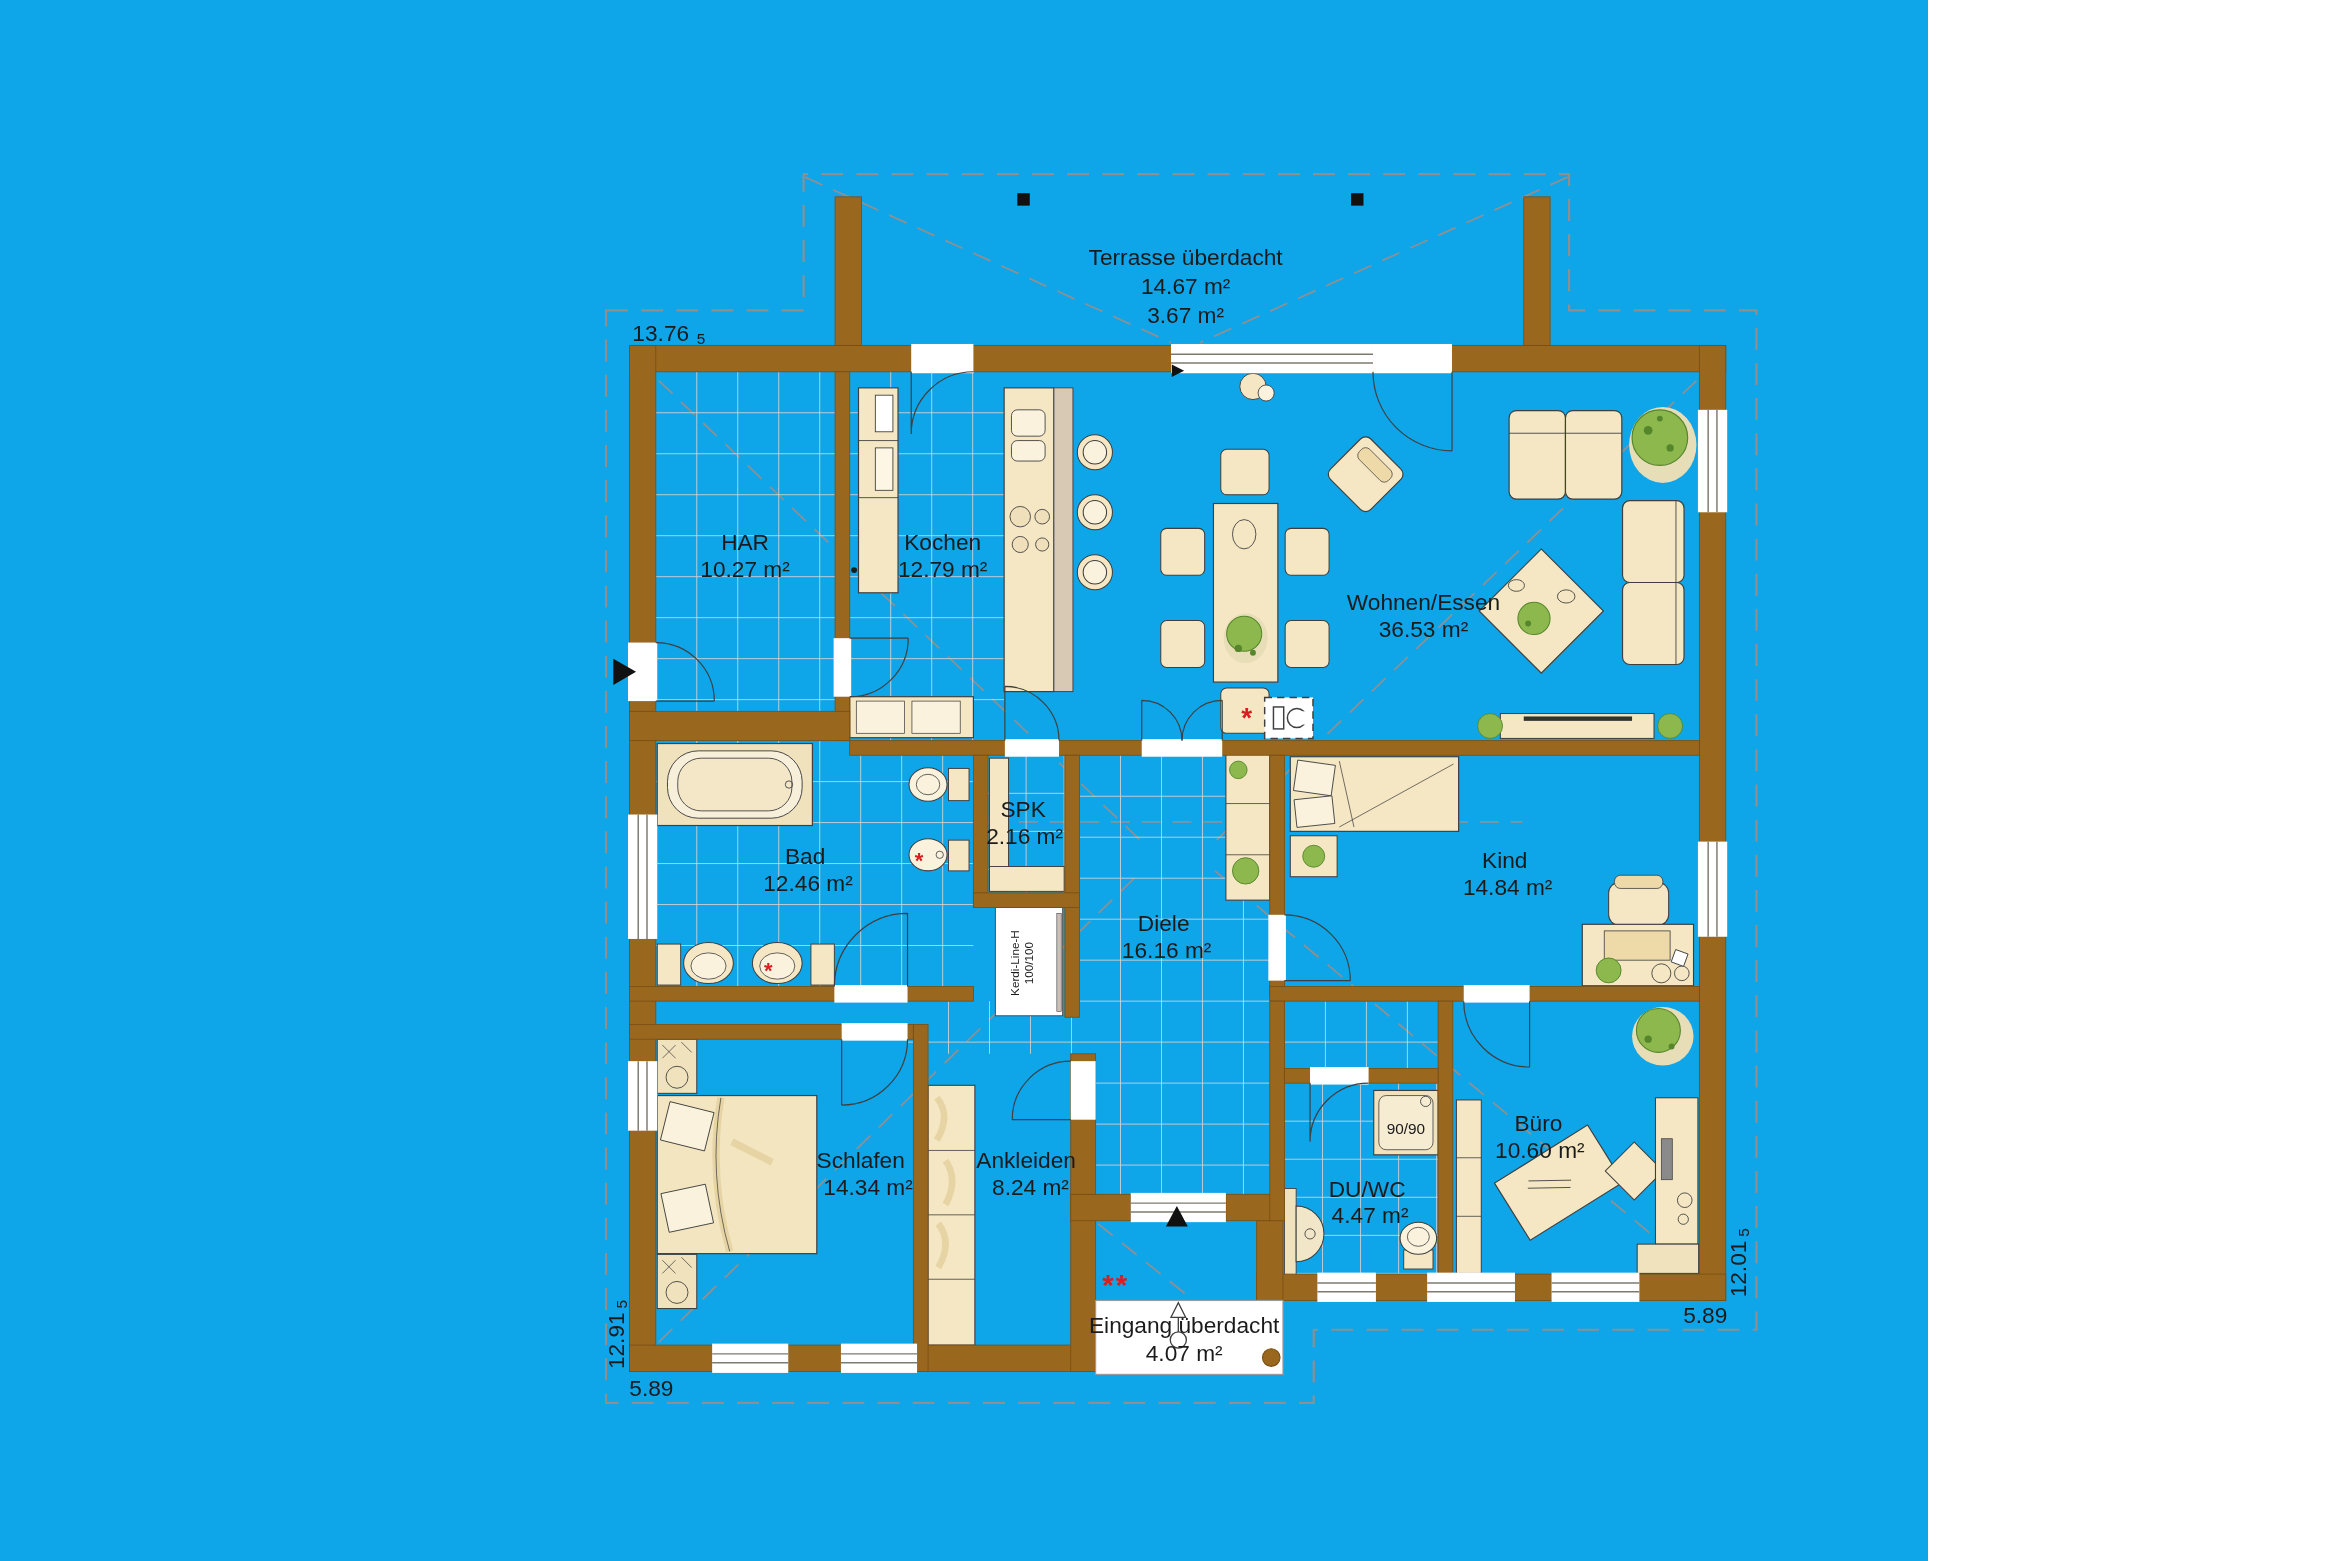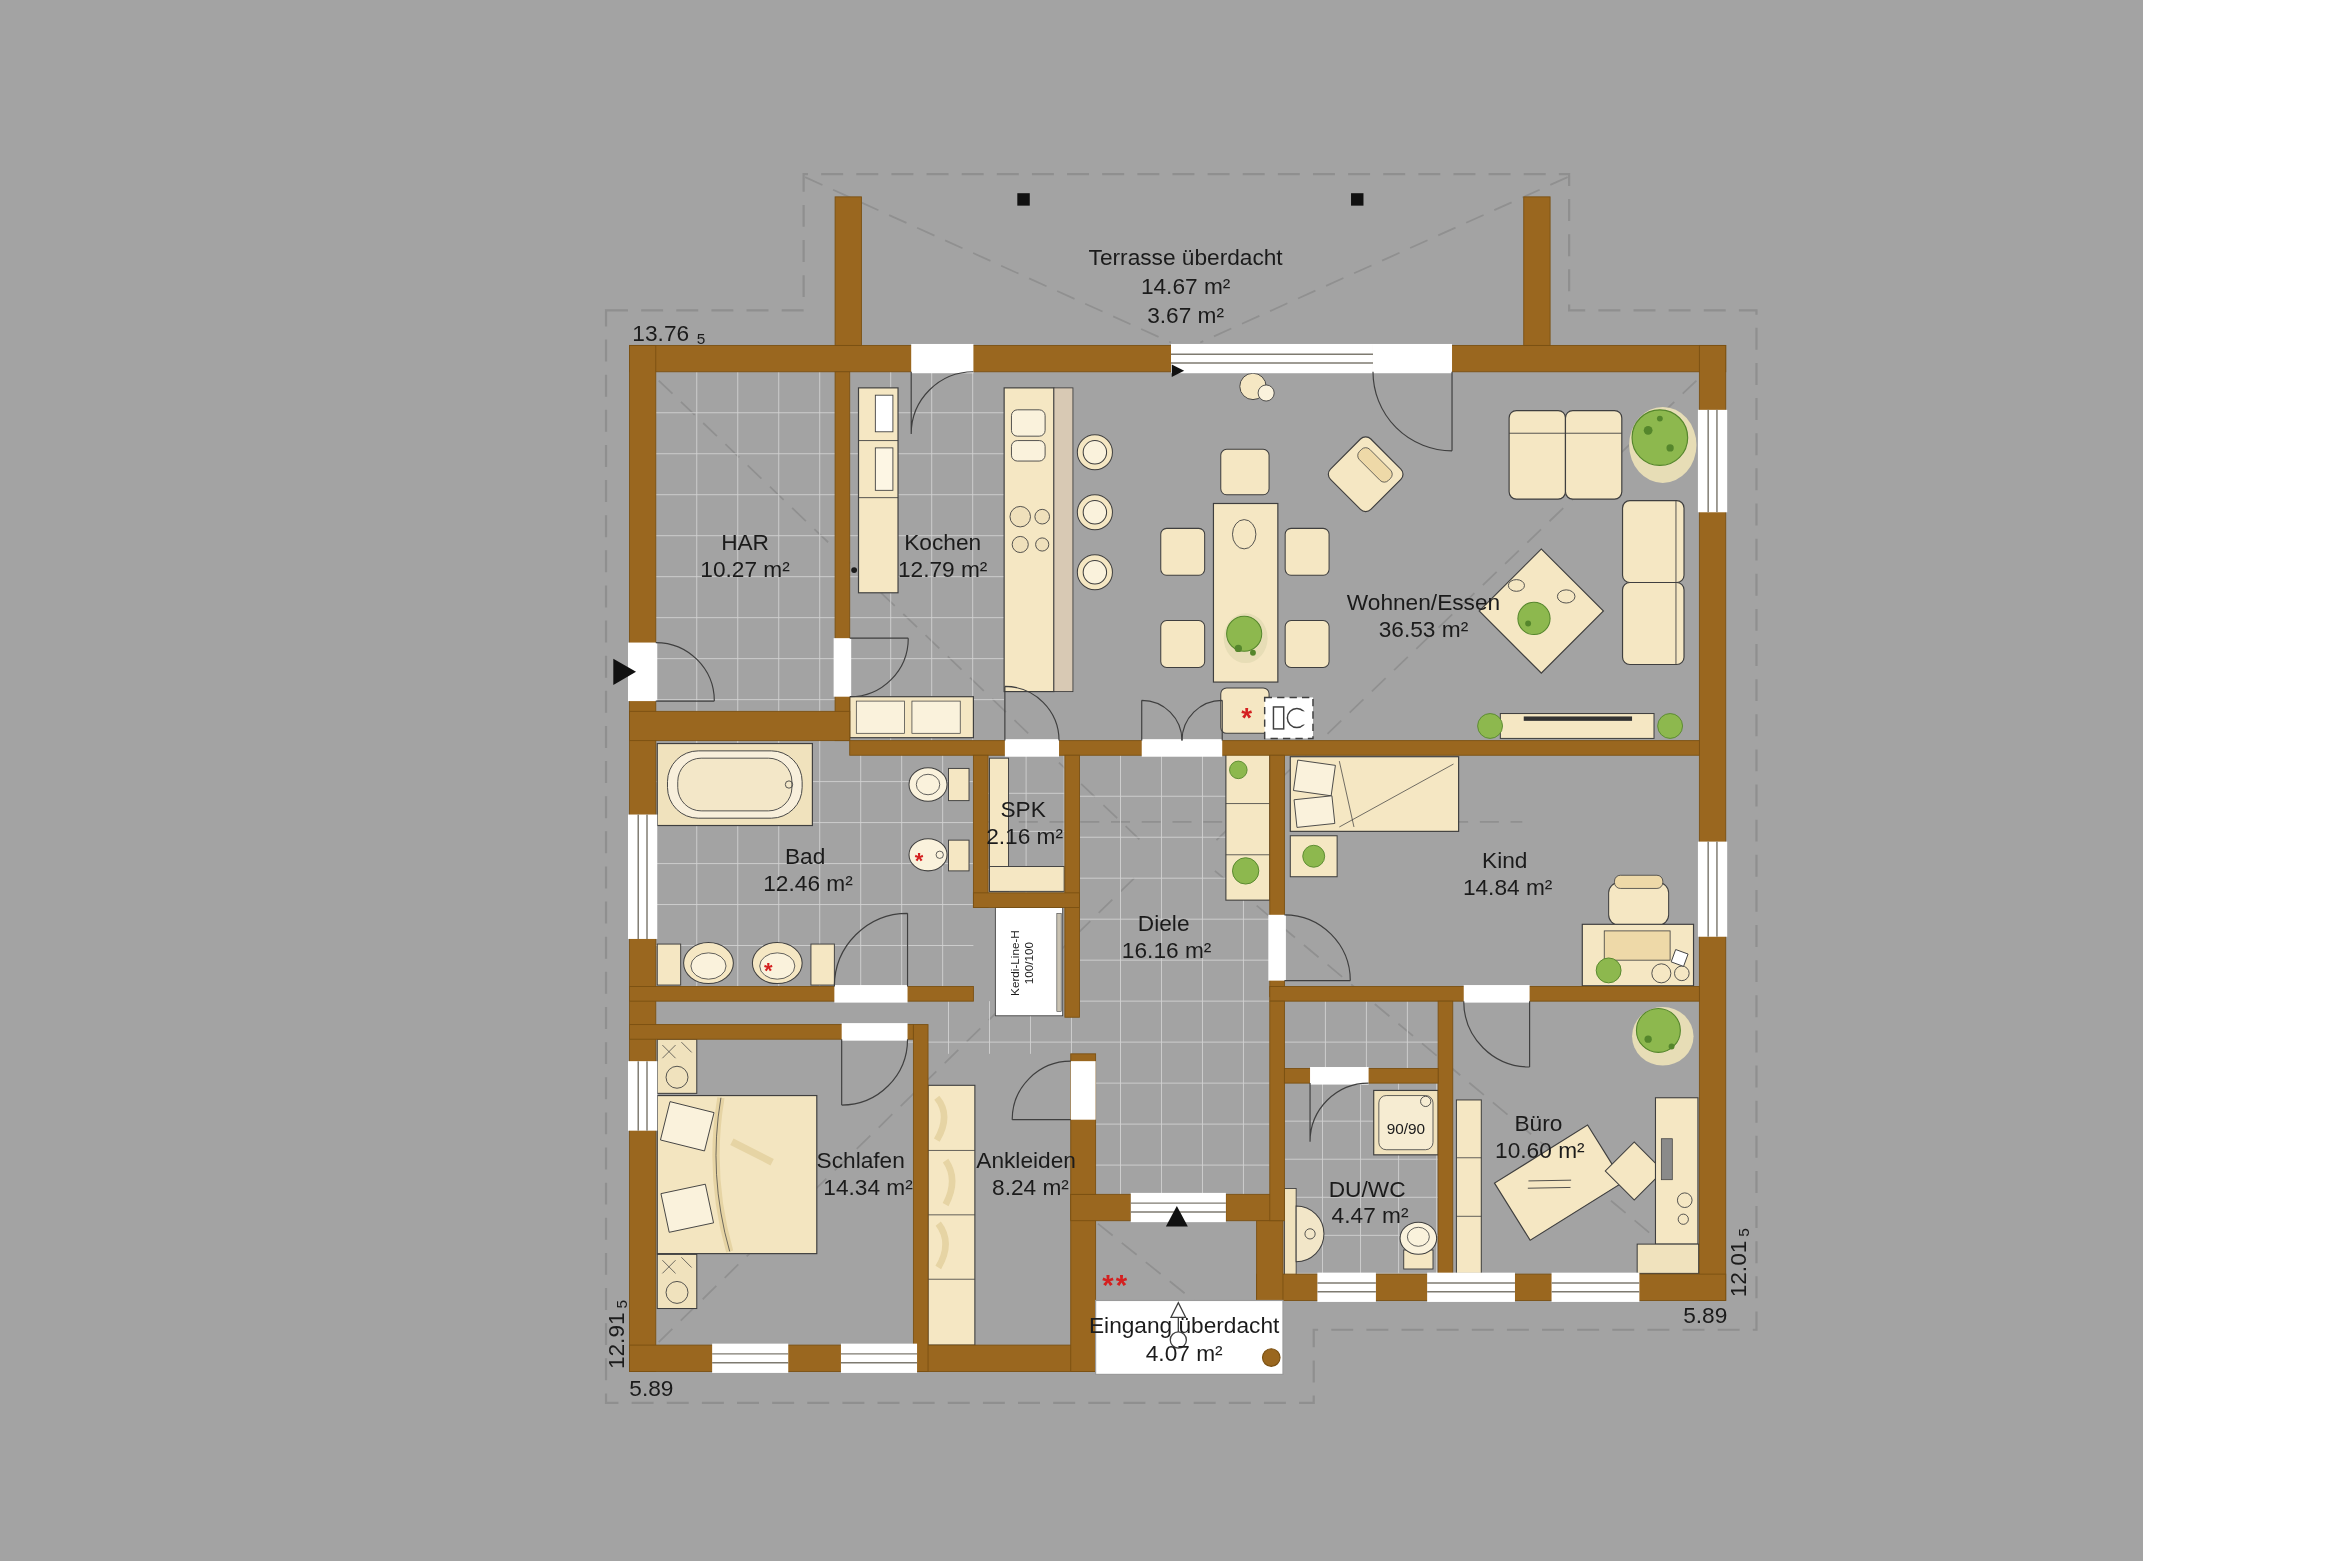--- a/index.html
+++ b/index.html
@@ -1,16 +1,16 @@
 <!DOCTYPE html>
 <html style="font-size:11.7px"><head>
 <meta charset="utf-8">
 <style>
   html,body{margin:0;padding:0;background:#ffffff;}
-  #stage{position:relative;width:2143px;height:1561px;background:#a3a3a3;overflow:hidden;}
+  #stage{position:relative;width:1928px;height:1561px;background:#0ea5e9;overflow:hidden;}
   svg{position:absolute;left:0;top:0;}
   text{font-family:"Liberation Sans", sans-serif;fill:#1b1b1b;}
   .lbl{font-size:31px;text-anchor:middle;}
   .dim{font-size:31px;}
   .dimm{font-size:31px;text-anchor:middle;}
   .sub{font-size:21px;}
   .sm{font-size:21px;text-anchor:middle;}
   .tiny{font-size:16px;text-anchor:middle;}
   .red{fill:#d42020;font-weight:bold;}
 </style>

